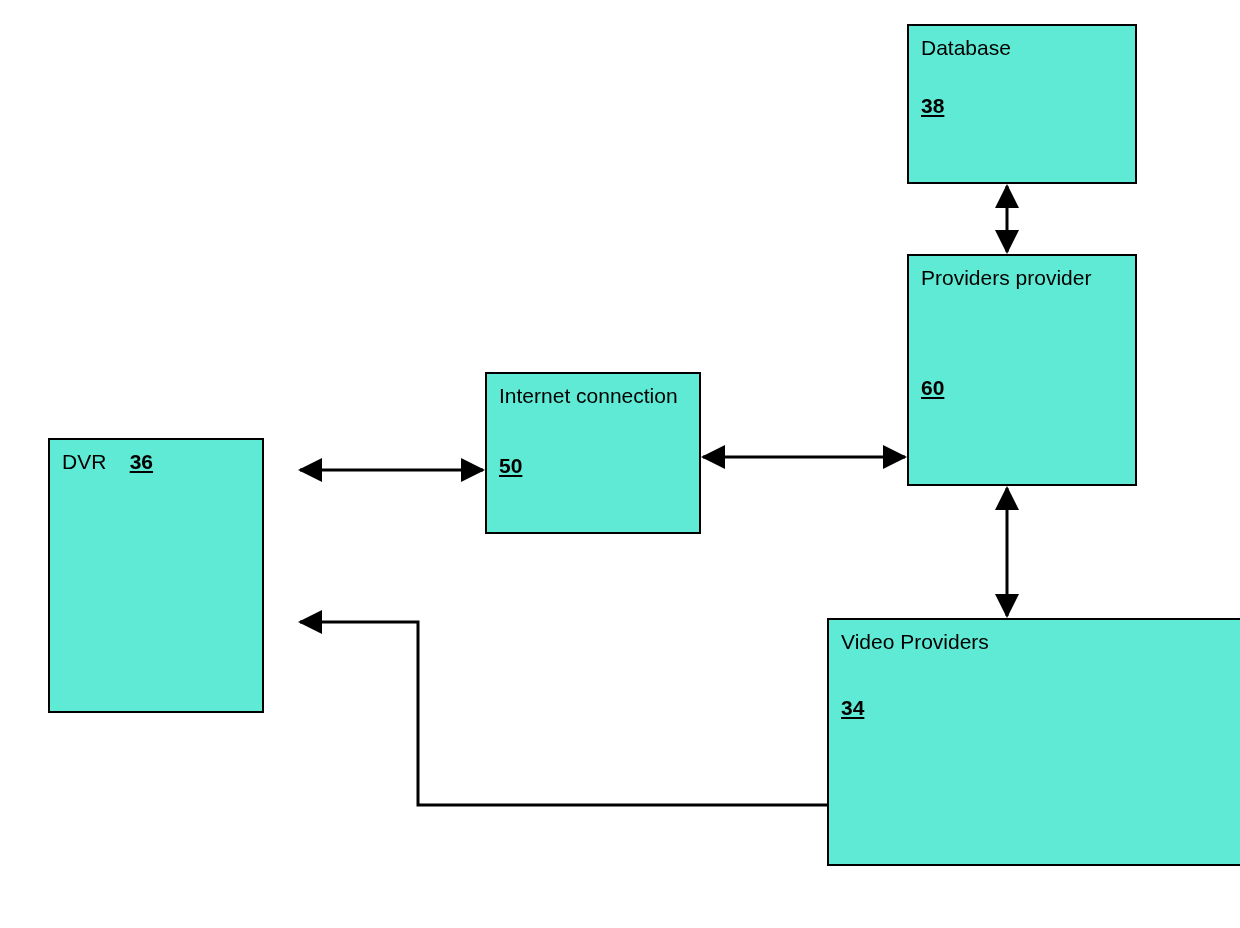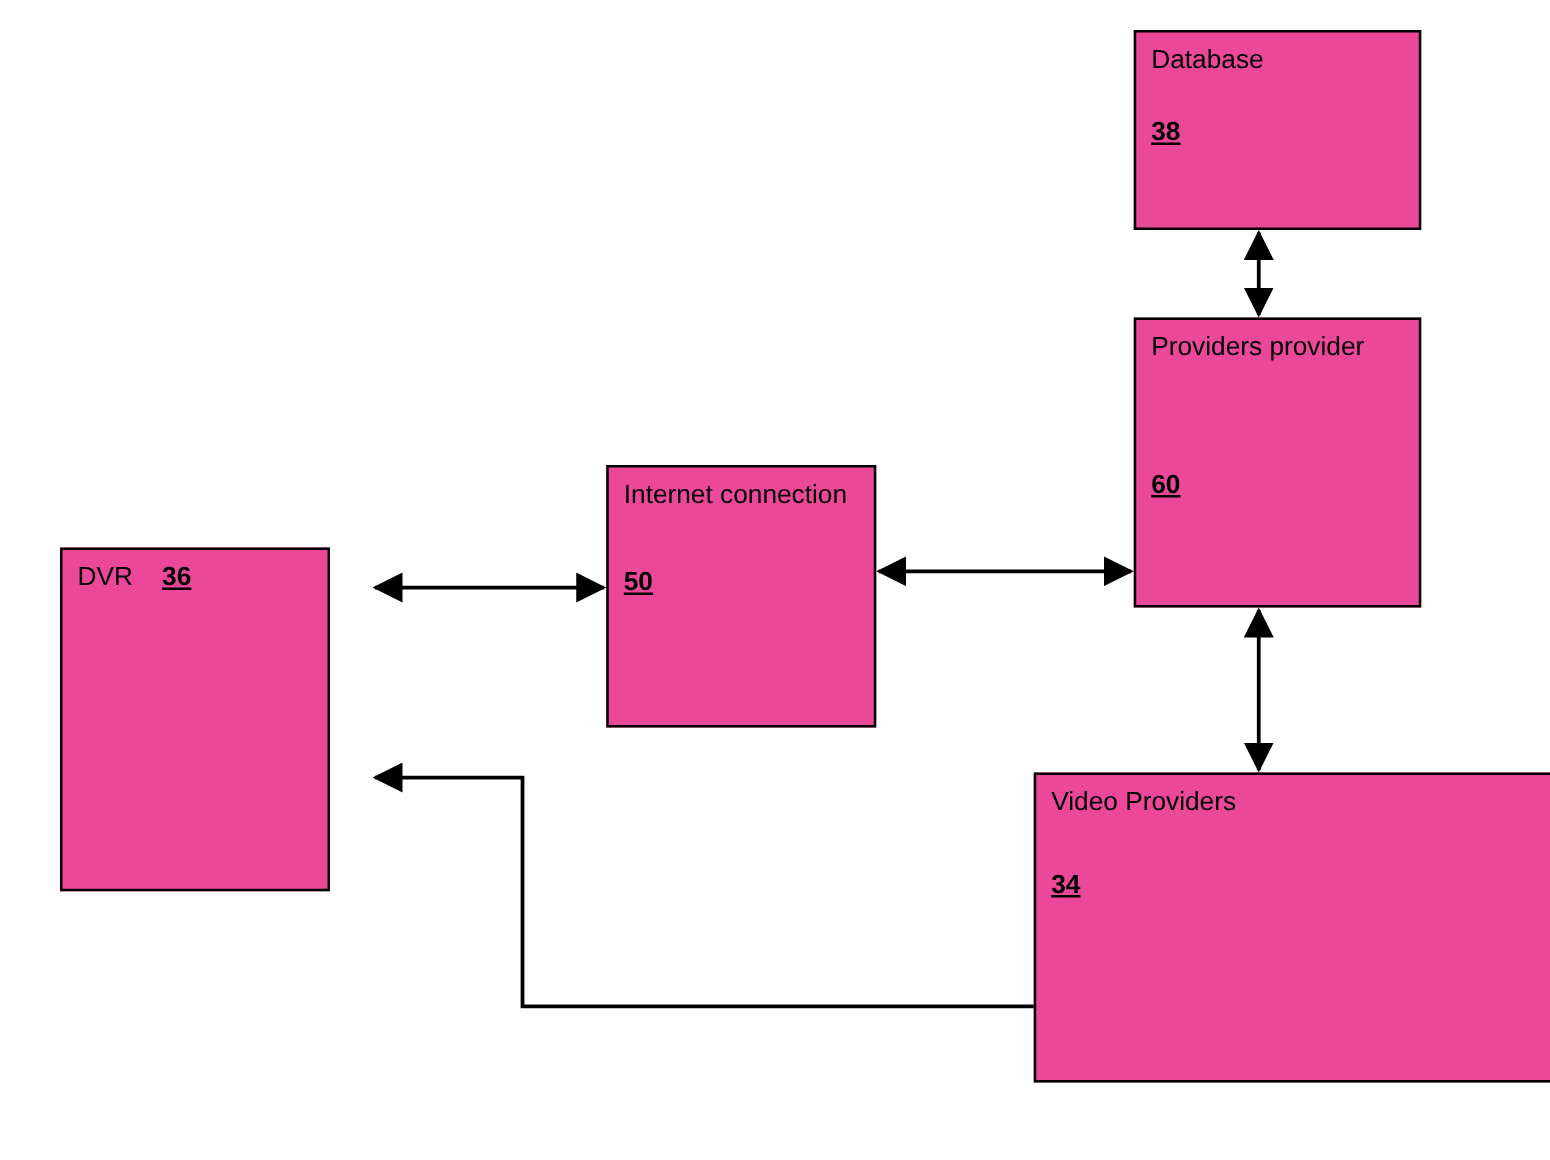--- a/index.html
+++ b/index.html
@@ -8,21 +8,21 @@
       height: 928px;
       background: #fff;
       font-family: Arial, Helvetica, sans-serif;
       font-size: 21px;
       color: #000;
       position: relative;
     }
     .box {
       position: absolute;
       border: 2px solid #000;
-      background: #ec4899;
+      background: #5eead4;
       padding: 10px 12px;
     }
     .refnum {
       font-weight: bold;
       text-decoration: underline;
       display: inline-block;
     }
     .label-line {
       margin-bottom: 6px;
     }
@@ -41,21 +41,21 @@
   <div style="height:28px"></div>
   <span class="refnum">38</span>
 </div>
 
 <div class="box" style="left:907px; top:254px; width:230px; height:232px;">
   <div class="label-line">Providers provider</div>
   <div style="height:80px"></div>
   <span class="refnum">60</span>
 </div>
 
-<div class="box" style="left:485px; top:372px; width:216px; height:210px;">
+<div class="box" style="left:485px; top:372px; width:216px; height:162px;">
   <div class="label-line">Internet connection</div>
   <div style="height:40px"></div>
   <span class="refnum">50</span>
 </div>
 
 <div class="box" style="left:48px; top:438px; width:216px; height:275px;">
   <span>DVR</span>
   &nbsp;&nbsp;
   <span class="refnum">36</span>
 </div>

